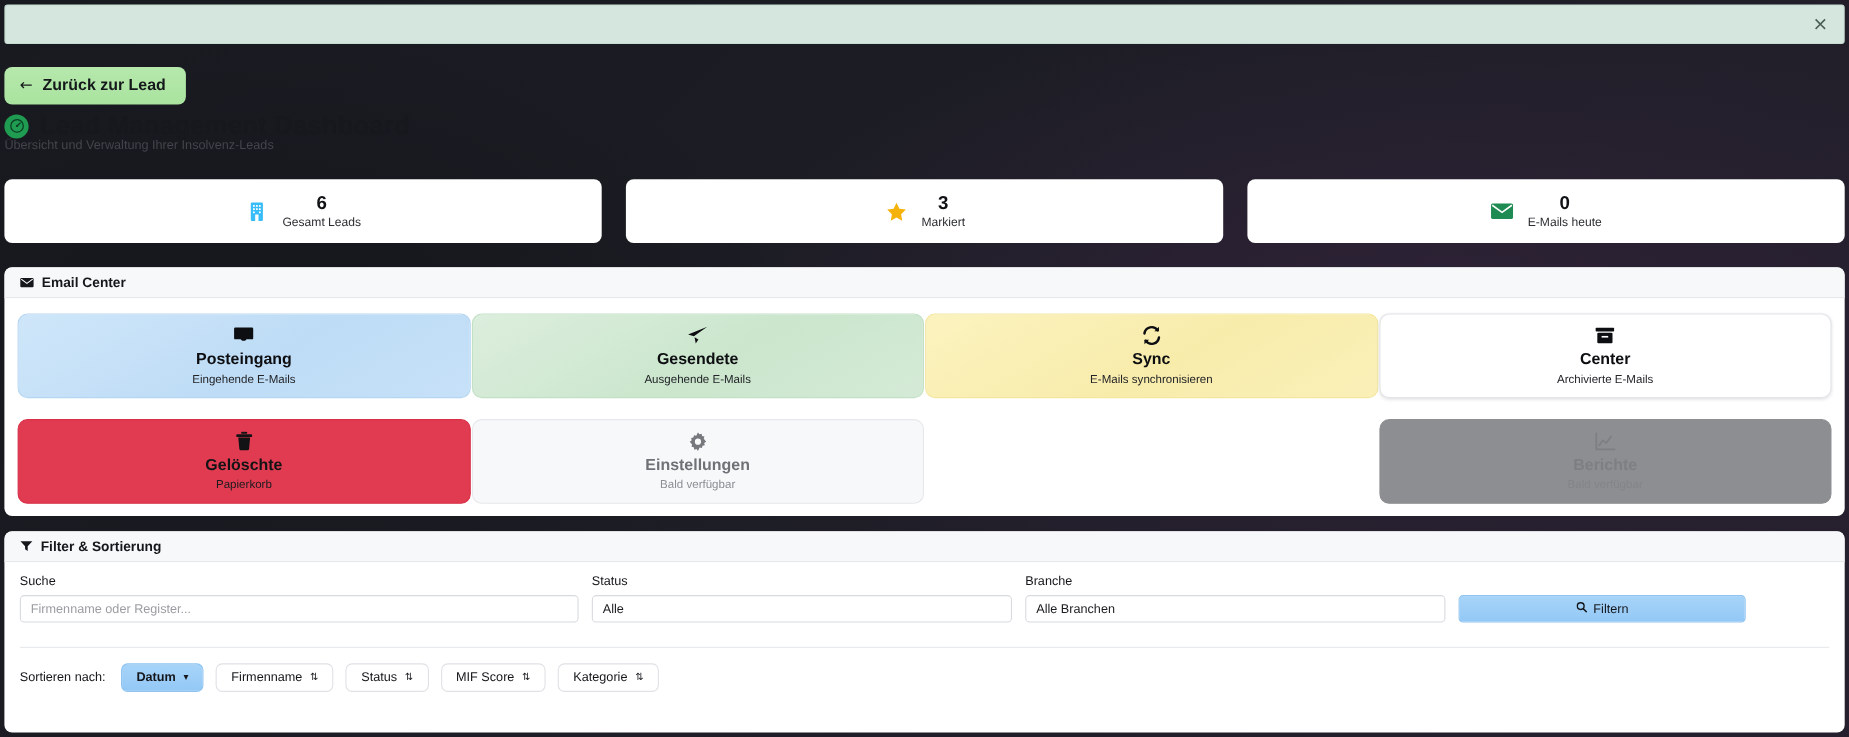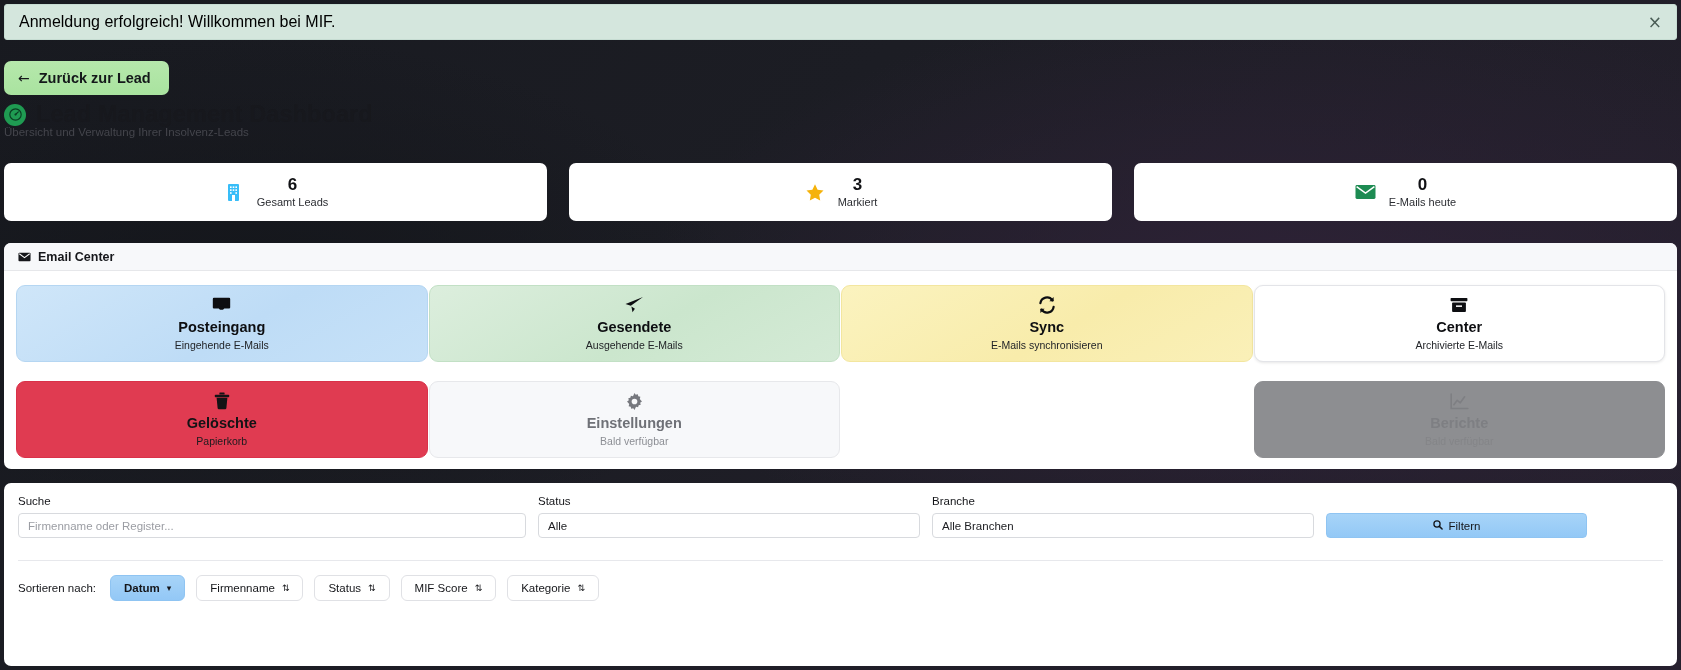--- a/index.html
+++ b/index.html
@@ -191,21 +191,20 @@
     font-weight: bold;
   }
   .sort-btn .caret { font-size: 9px; font-family: "DejaVu Sans", sans-serif; }
 </style>
 </head>
 <body>
 
 <div id="app">
 
   <div class="alert">
-    <span>Anmeldung erfolgreich! Willkommen bei MIF.</span>
     <span class="alert-close">×</span>
   </div>
 
   <div class="back-btn">
     <span class="arr">←</span>
     <span>Zurück zur Lead</span>
   </div>
 
   <div class="title-row">
     <span class="title-icon">
@@ -361,20 +360,28 @@
             </svg>
         </span>
         <span class="t-name">Berichte</span>
         <span class="t-desc">Bald verfügbar</span>
       </div>
 
     </div>
   </div>
 
   <div class="panel" id="filter-panel">
+    <div class="panel-head">
+      <span class="hicon">
+        <svg width="12" height="11" viewBox="0 0 12 11">
+            <path d="M0.6 1h10.8L7.2 5.6v4.2L4.8 8.4V5.6z" fill="#16171b"></path>
+          </svg>
+      </span>
+      <span class="panel-title">Filter &amp; Sortierung</span>
+    </div>
 
     <div class="filter-body">
       <div class="filter-row">
 
         <div class="fcol c1">
           <span class="flabel">Suche</span>
           <div class="finput placeholder">Firmenname oder Register...</div>
         </div>
 
         <div class="fcol c2">

